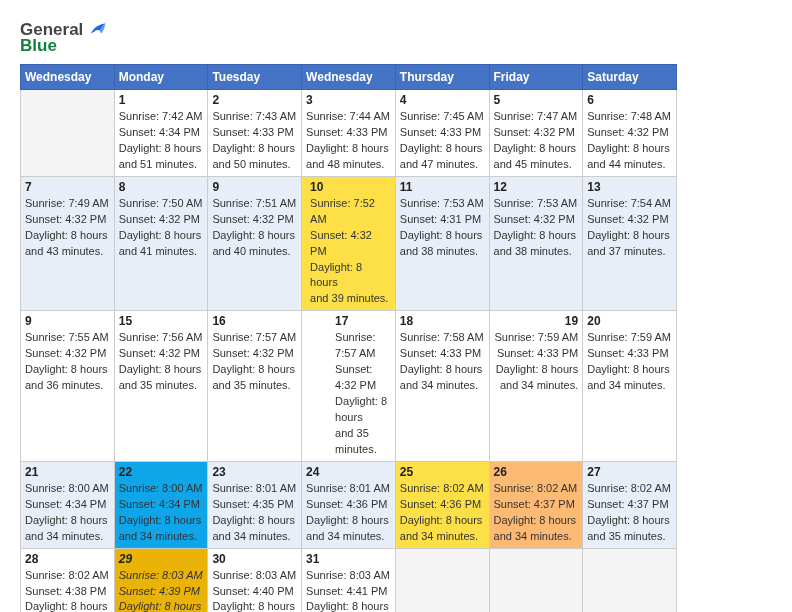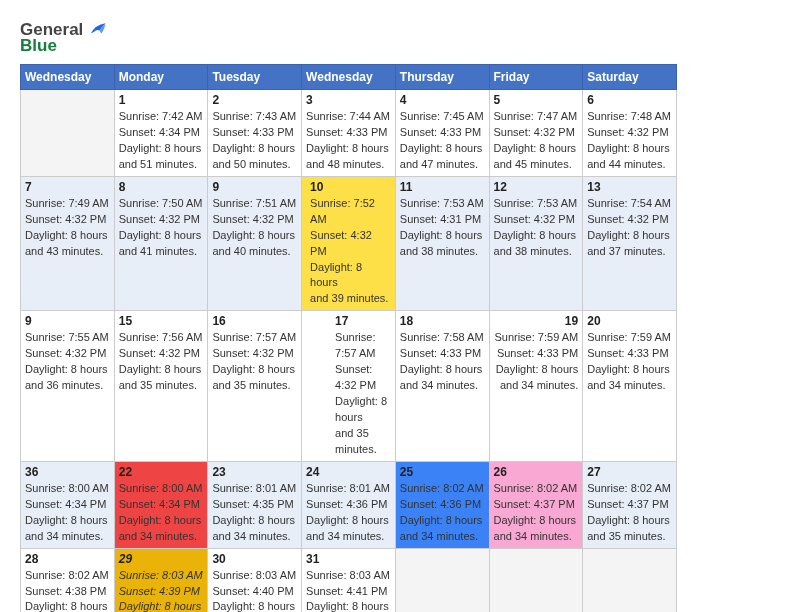--- a/index.html
+++ b/index.html
@@ -212,40 +212,40 @@
             <span class="day-num">19</span>
             <div class="day-info">Sunrise: 7:59 AM<br>Sunset: 4:33 PM<br>Daylight: 8 hours<br>and 34 minutes.</div>
           </td>
           <td style="background-color: rgb(255, 255, 255);">
             <span class="day-num">20</span>
             <div class="day-info">Sunrise: 7:59 AM<br>Sunset: 4:33 PM<br>Daylight: 8 hours<br>and 34 minutes.</div>
           </td>
         </tr>
         <tr>
           <td style="background-color: rgb(232, 238, 248);">
-            <span class="day-num">36</span>
+            <span class="day-num">21</span>
             <div class="day-info">Sunrise: 8:00 AM<br>Sunset: 4:34 PM<br>Daylight: 8 hours<br>and 34 minutes.</div>
           </td>
-          <td style="background-color: #ef4444;">
+          <td style="background-color: #0ea5e9;">
             <span class="day-num">22</span>
             <div class="day-info">Sunrise: 8:00 AM<br>Sunset: 4:34 PM<br>Daylight: 8 hours<br>and 34 minutes.</div>
           </td>
           <td style="background-color: rgb(232, 238, 248);">
             <span class="day-num">23</span>
             <div class="day-info">Sunrise: 8:01 AM<br>Sunset: 4:35 PM<br>Daylight: 8 hours<br>and 34 minutes.</div>
           </td>
           <td style="background-color: rgb(232, 238, 248);">
             <span class="day-num">24</span>
             <div class="day-info">Sunrise: 8:01 AM<br>Sunset: 4:36 PM<br>Daylight: 8 hours<br>and 34 minutes.</div>
           </td>
-          <td style="background-color: #3b82f6;">
+          <td style="background-color: #fde047;">
             <span class="day-num">25</span>
             <div class="day-info">Sunrise: 8:02 AM<br>Sunset: 4:36 PM<br>Daylight: 8 hours<br>and 34 minutes.</div>
           </td>
-          <td style="background-color: #f9a8d4; margin-left: 8px;">
+          <td style="background-color: #fdba74; margin-left: 8px;">
             <span class="day-num">26</span>
             <div class="day-info">Sunrise: 8:02 AM<br>Sunset: 4:37 PM<br>Daylight: 8 hours<br>and 34 minutes.</div>
           </td>
           <td style="background-color: rgb(232, 238, 248);">
             <span class="day-num">27</span>
             <div class="day-info">Sunrise: 8:02 AM<br>Sunset: 4:37 PM<br>Daylight: 8 hours<br>and 35 minutes.</div>
           </td>
         </tr>
         <tr>
           <td style="background-color: rgb(255, 255, 255);">

